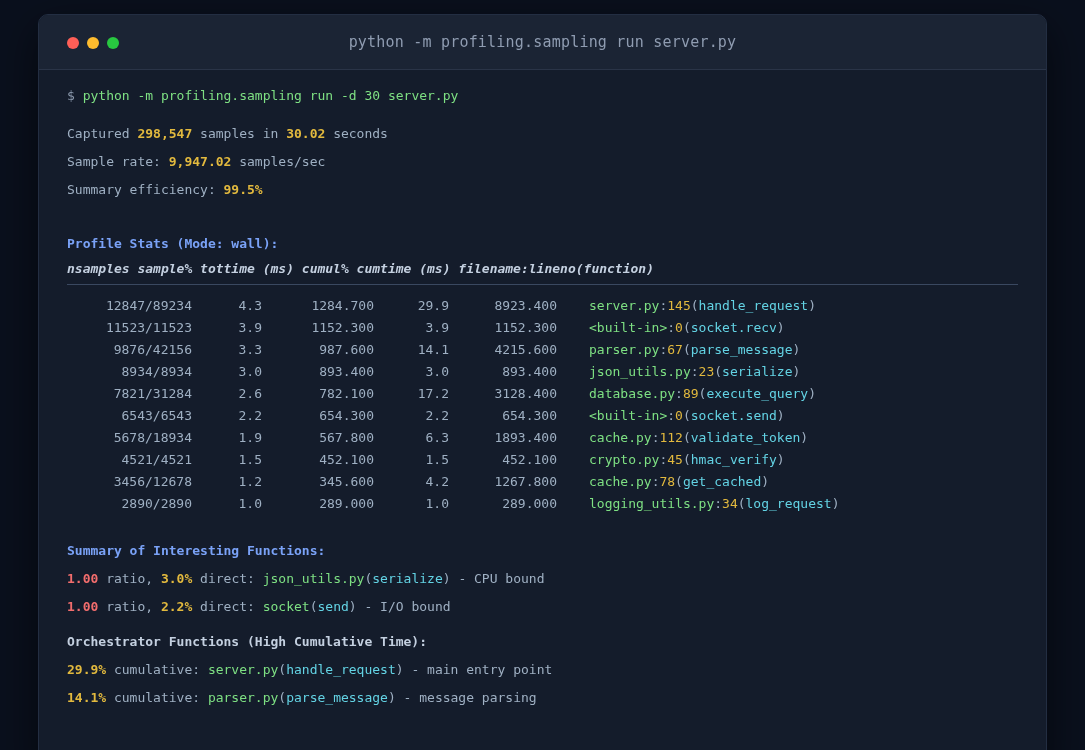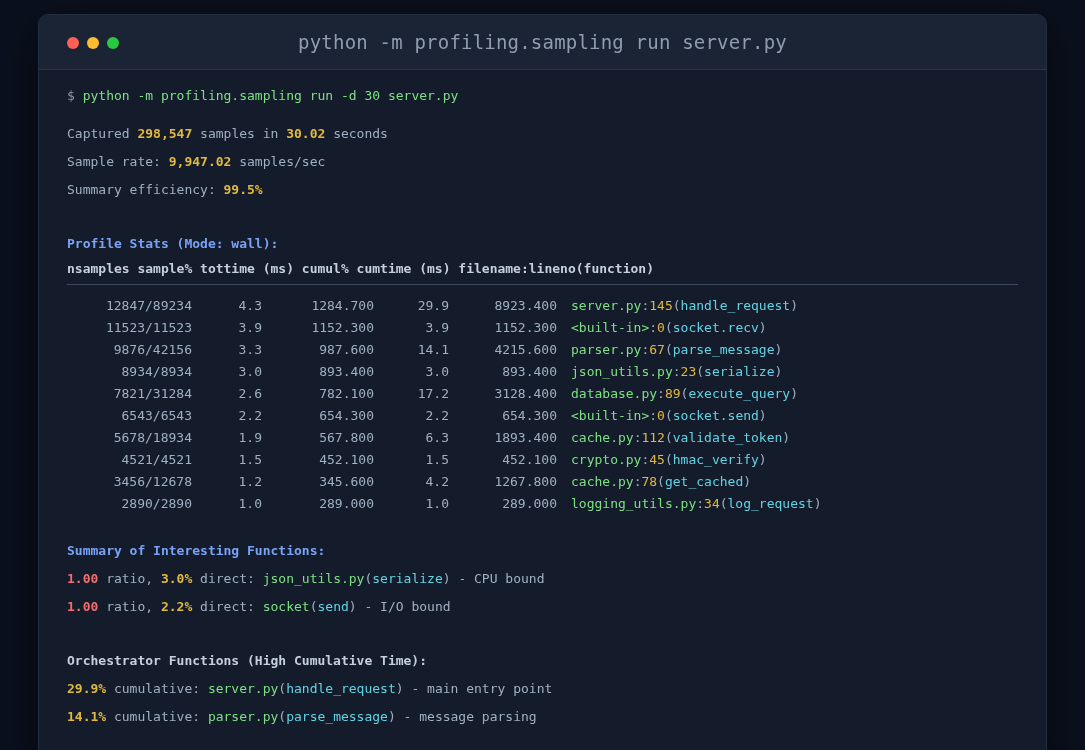--- a/index.html
+++ b/index.html
@@ -25,49 +25,49 @@
     height: 55px;
     background: #1b2434;
     border-bottom: 1px solid #2a3447;
     display: flex; align-items: center; justify-content: center;
   }
   .lights { position: absolute; left: 28px; top: 22px; display: flex; gap: 8px; }
   .light { width: 12px; height: 12px; border-radius: 50%; border: none; padding: 0; cursor: default; }
   .light.red { background: #ff5f57; }
   .light.yellow { background: #febc2e; }
   .light.green { background: #28c840; }
-  .title { color: #8f9cb1; font-size: 19px; letter-spacing: 0.2px; }
+  .title { color: #8f9cb1; font-size: 15px; letter-spacing: 0.2px; }
   .tbody {
     padding: 12px 28px 0;
     font-size: 13px;
     line-height: 28px;
     color: #9fb0c3;
   }
   .line { white-space: pre; }
   .cmdline { margin-bottom: 10px; }
   .t-dim   { color: #8b99ad; }
   .t-green { color: #7ee083; }
   .t-num   { color: #e2b93e; font-weight: bold; }
   .t-orange{ color: #e2b93e; }
   .t-cyan  { color: #63d3e4; }
   .t-red   { color: #f26d6d; font-weight: bold; }
   .t-blue  { color: #7aa2f7; font-weight: bold; }
   .t-head  { color: #c4d0e0; font-weight: bold; }
   .stats-heading { margin-top: 26px; }
-  .table-header { line-height: 22px; }
+  .table-header { line-height: 22px; font-style: italic; }
   .divider { border: none; border-top: 1px solid #3a4860; margin: 4px 0 0 0; width: 100%; }
   .rows { margin-top: 10px; }
   .rows .line { line-height: 22px; }
   .col { display: inline-block; text-align: right; }
   .ns { width: 125px; } .sp { width: 70px; } .tt { width: 112px; }
   .cp { width: 75px; }  .ct { width: 108px; }
-  .loc { margin-left: 14px; }
+  .loc { margin-left: 32px; }
   .summary-heading { margin-top: 22px; }
   .hot-heading { margin-top: 6px; }
-  .orch-heading { margin-top: 26px; }
+  .orch-heading { margin-top: 7px; }
 </style>
 </head>
 <body>
 
 <div class="window">
   <div class="titlebar">
     <div class="lights">
       <button class="light red"></button>
       <button class="light yellow"></button>
       <button class="light green"></button>

